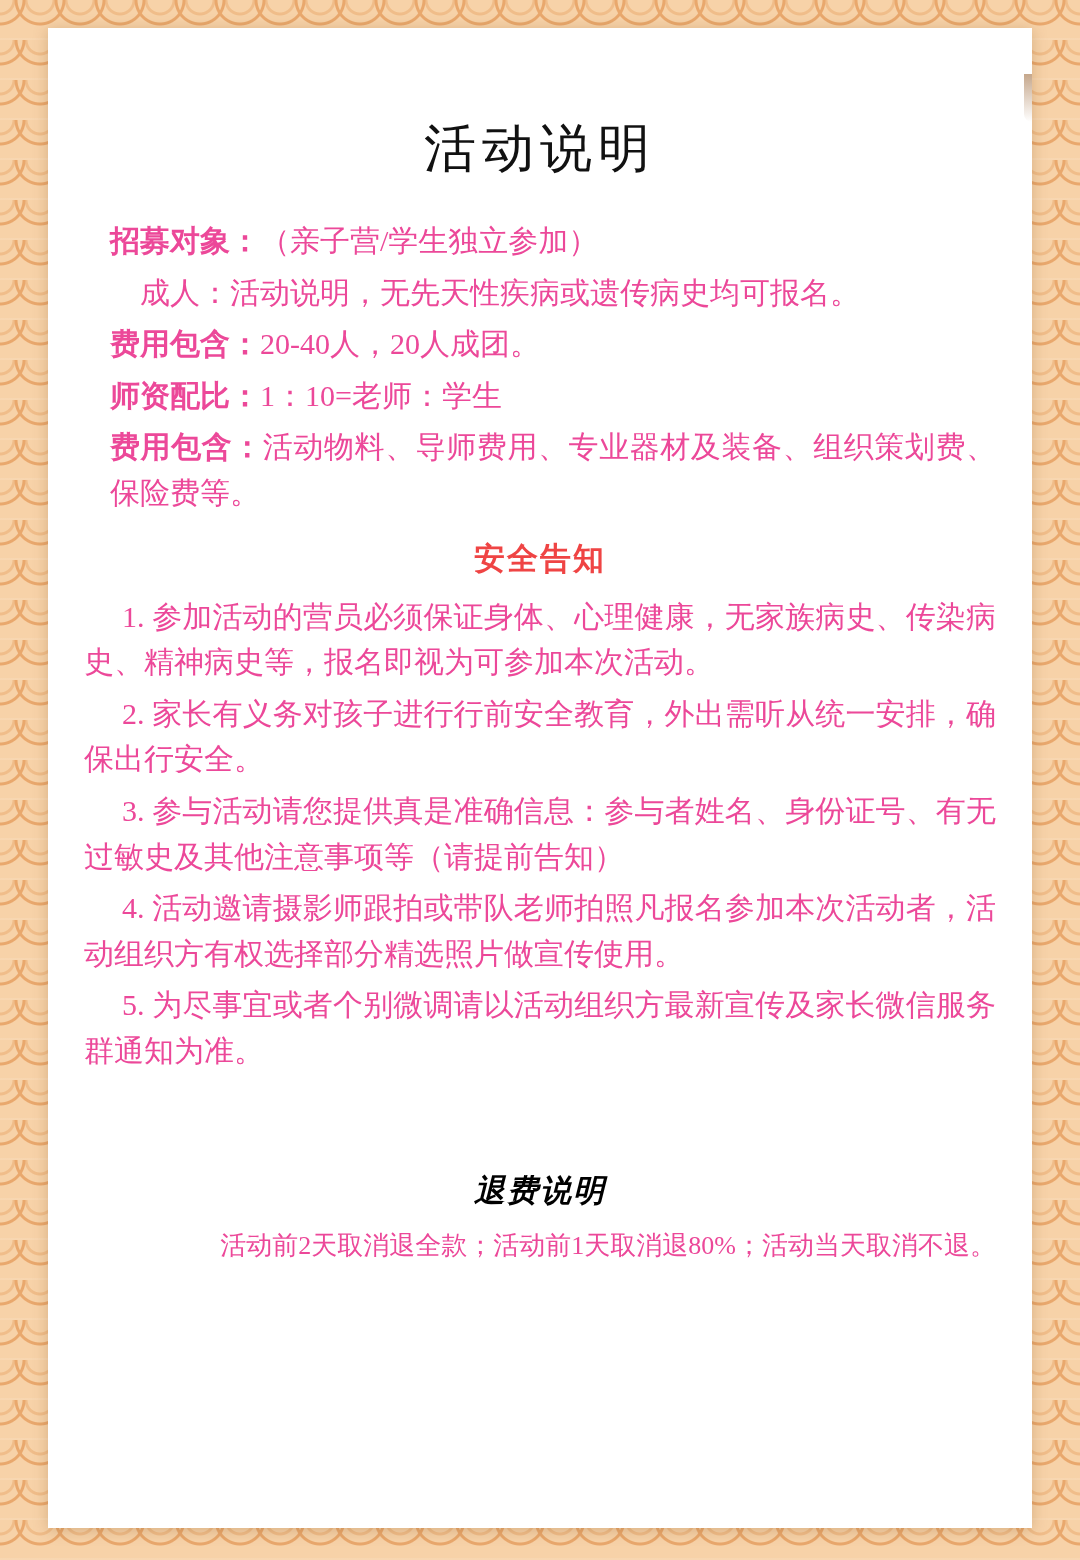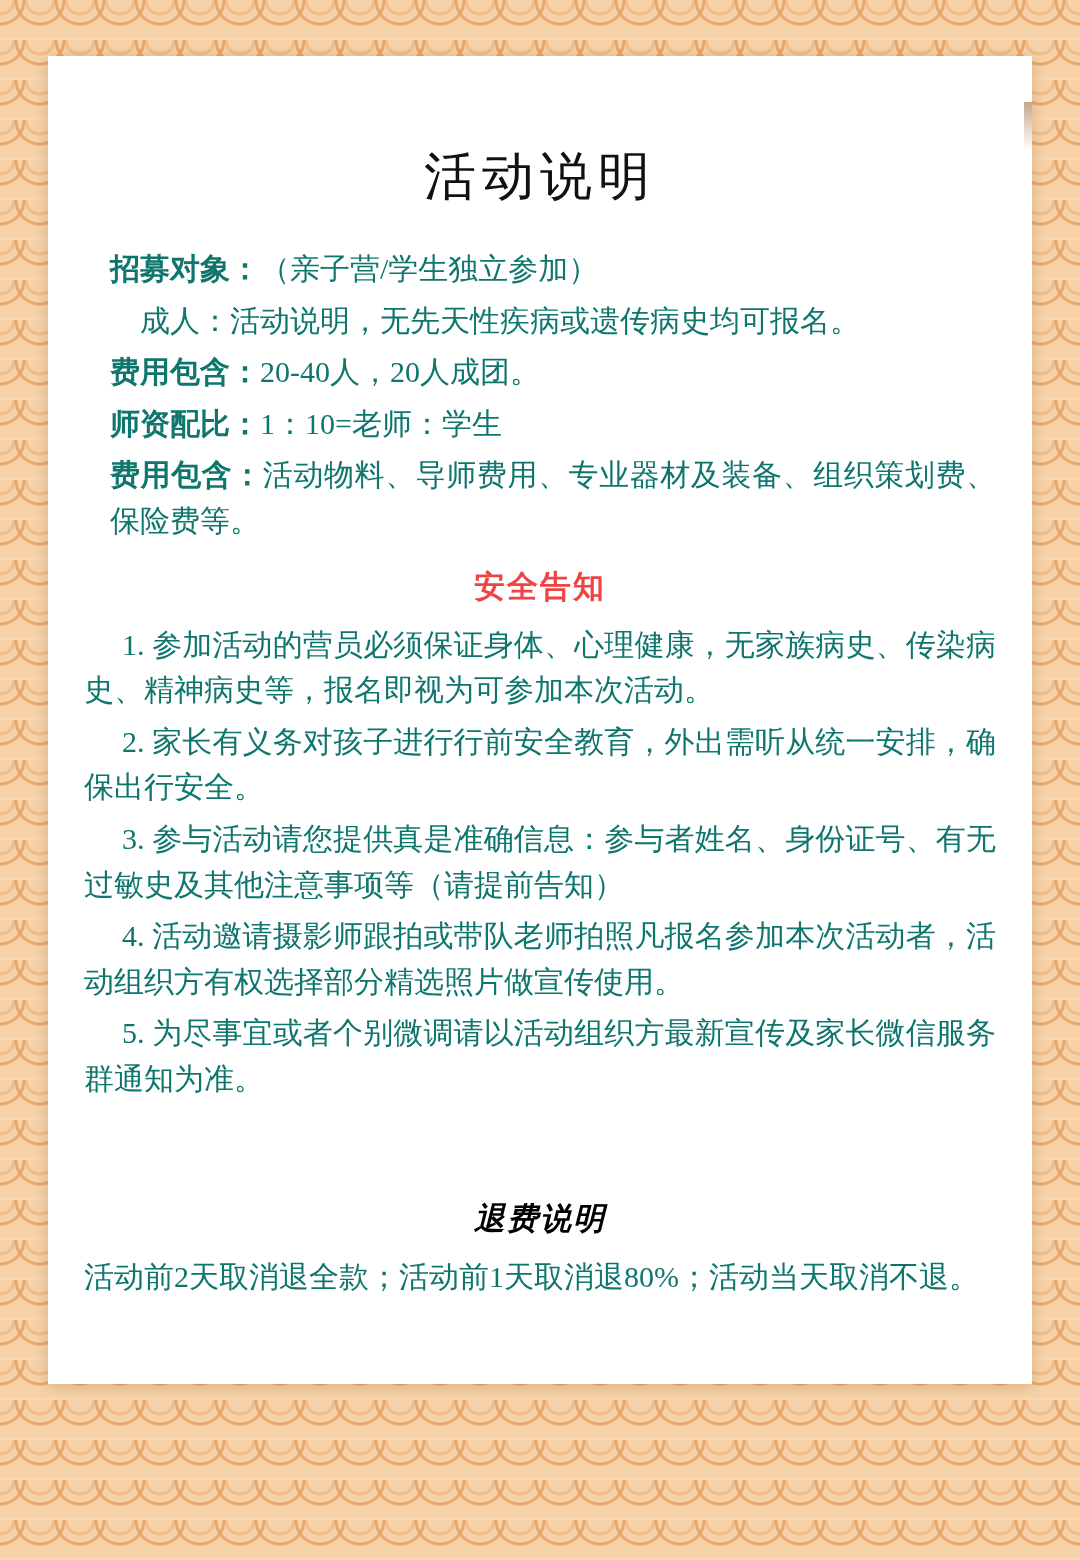--- a/index.html
+++ b/index.html
@@ -36,28 +36,27 @@
     background-image:
       repeating-linear-gradient(0deg, rgba(255,255,255,0.10) 0 2px, rgba(0,0,0,0) 2px 40px);
   }
 
   
   .sheet {
     position: absolute;
     left: 48px;
     top: 28px;
     width: 984px;
-    height: 1328px;
+    height: 1500px;
     background: #ffffff;
     box-shadow: 0 2px 14px rgba(120, 70, 20, 0.25);
     z-index: 2;
     box-sizing: border-box;
     padding: 0 36px;
     overflow: hidden;
-    margin-top: 28px;
   }
   
   .corner-fold {
     position: absolute;
     right: -2px;
     top: 46px;
     width: 10px;
     height: 48px;
     background: linear-gradient(180deg, rgba(150,95,45,0.55), rgba(150,95,45,0.0));
     border-radius: 0 0 0 8px;
@@ -71,21 +70,21 @@
     margin: 86px 0 34px 0;
     font-weight: 400;
     color: #111;
     font-family: "Liberation Serif", "DejaVu Serif", serif;
   }
 
   p {
     margin: 0 0 6px 0;
     font-size: 30px;
     line-height: 1.52;
-    color: #0f766e;
+    color: #ec4899;
     text-align: justify;
   }
 
   .indent-1 { text-indent: 0; padding-left: 26px; }
   .indent-2 { text-indent: 56px; }
   .indent-3 { text-indent: 38px; }
 
   .lbl { font-weight: bold; }
 
   .section-head {
@@ -101,22 +100,22 @@
 
   .refund-head {
     text-align: center;
     font-weight: bold;
     font-size: 31px;
     margin: 96px 0 14px 0;
     letter-spacing: 2px;
     font-style: italic;
   }
   .refund-text {
-    text-align: left;
-    font-size: 30px;
+    text-align: right;
+    font-size: 26px;
   }
 </style>
 </head>
 <body>
 
 <div class="bg-pattern"></div>
 
 <div class="sheet">
   <div class="corner-fold"></div>
 

